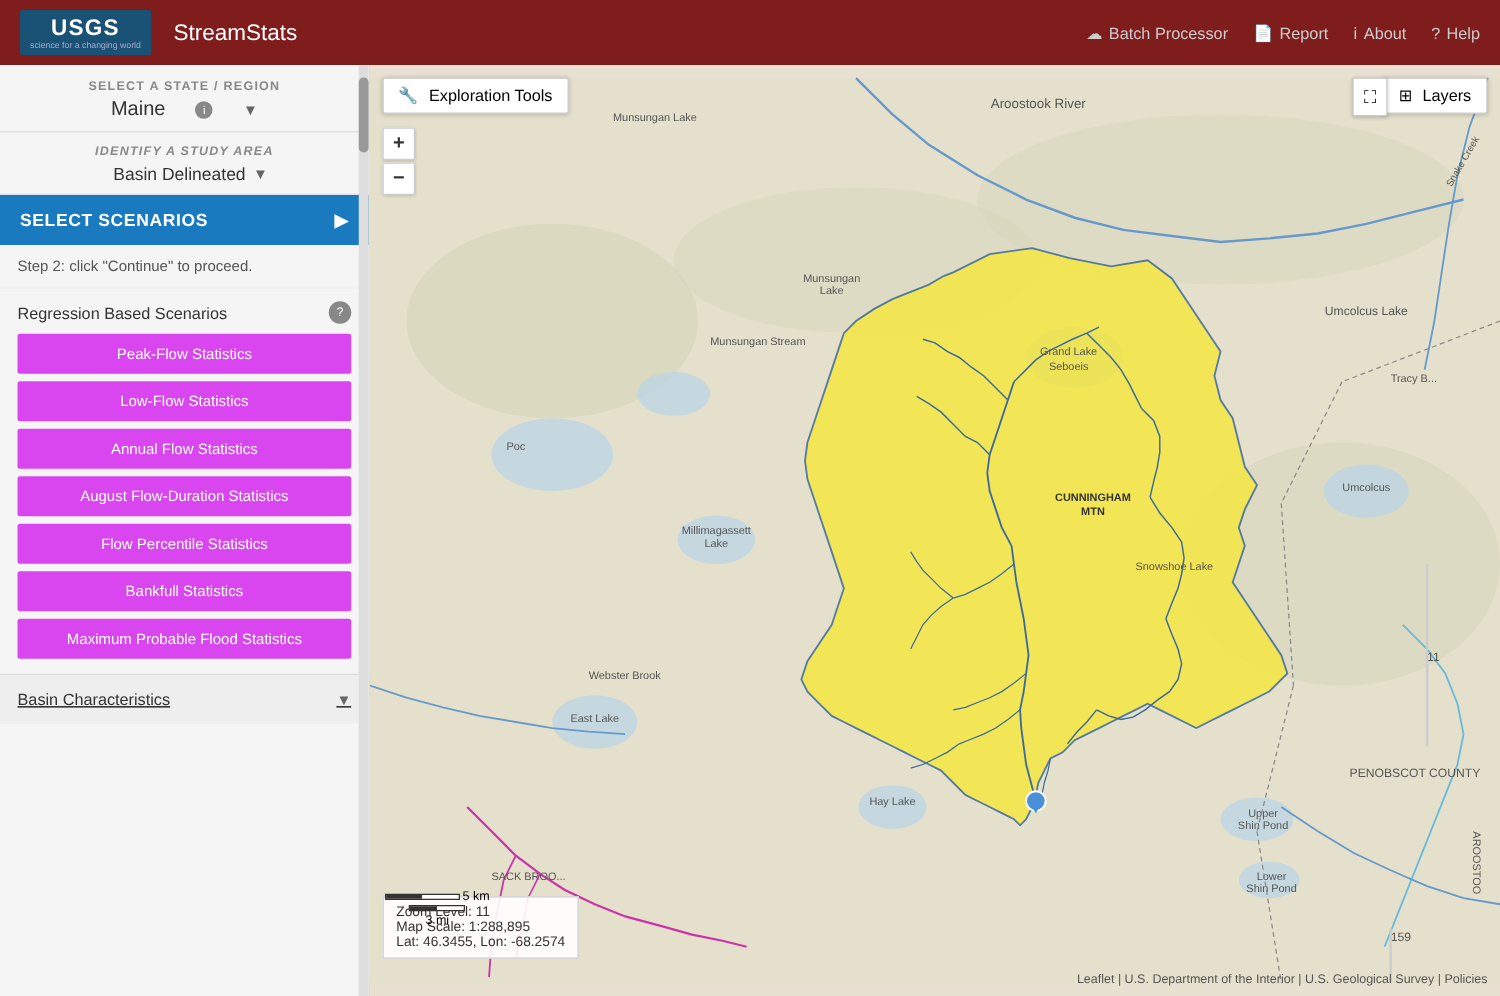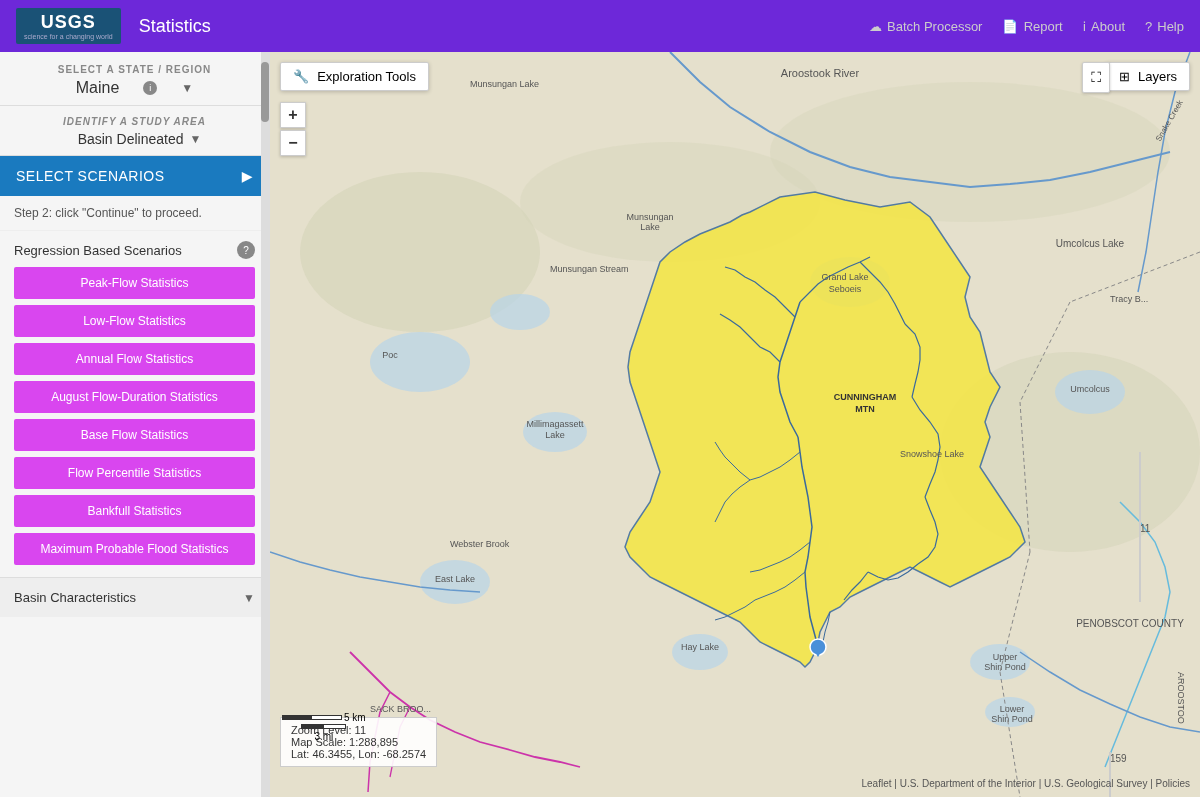--- a/index.html
+++ b/index.html
@@ -1,20 +1,20 @@
 <!DOCTYPE html>
 <html><head>
   <meta charset="utf-8">
   <style>
     * { box-sizing: border-box; margin: 0; padding: 0; }
     body { font-family: Arial, sans-serif; width: 1200px; height: 797px; overflow: hidden; display: flex; flex-direction: column; }
 
     
     #header {
-      background: #6d28d9;
+      background: #7f1d1d;
       color: white;
       height: 52px;
       display: flex;
       align-items: center;
       padding: 0 16px;
       flex-shrink: 0;
       z-index: 100;
     }
     #logo-area {
       display: flex;
@@ -62,21 +62,21 @@
 
     
     #main {
       display: flex;
       flex: 1;
       overflow: hidden;
     }
 
     
     #sidebar {
-      width: 270px;
+      width: 296px;
       background: #f5f5f5;
       border-right: 1px solid #ddd;
       flex-shrink: 0;
       display: flex;
       flex-direction: column;
       overflow-y: auto;
       position: relative;
     }
 
     #sidebar-scroll {
@@ -165,21 +165,21 @@
     
     #select-scenarios-btn {
       background: #1a7abf;
       color: white;
       padding: 12px 16px;
       display: flex;
       align-items: flex-end;
       justify-content: space-between;
       cursor: pointer;
       font-size: 14px;
-      font-weight: normal;
+      font-weight: bold;
       letter-spacing: 0.5px;
       flex-shrink: 0;
     }
 
     
     #step-instruction {
       padding: 10px 14px;
       font-size: 12px;
       color: #555;
       border-bottom: 1px solid #eee;
@@ -230,20 +230,21 @@
 
     
     #basin-characteristics-section {
       border-top: 1px solid #ddd;
       padding: 12px 14px;
       display: flex;
       align-items: center;
       justify-content: space-between;
       cursor: pointer;
       background: #eee;
+      text-decoration: underline;
     }
     #basin-char-label {
       font-size: 13px;
       color: #333;
     }
 
     
     #map-container {
       flex: 1;
       position: relative;
@@ -366,21 +367,21 @@
   </style>
 </head>
 <body>
 
 <div id="header">
   <div id="logo-area">
     <div id="logo-box">
       <span id="logo-usgs">USGS</span>
       <span id="logo-tagline">science for a changing world</span>
     </div>
-    <span id="app-title">Statistics</span>
+    <span id="app-title">StreamStats</span>
   </div>
   <nav id="header-nav">
     <span class="nav-item">☁ <span>Batch Processor</span></span>
     <span class="nav-item">📄 <span>Report</span></span>
     <span class="nav-item">ℹ <span>About</span></span>
     <span class="nav-item">? <span>Help</span></span>
   </nav>
 </div>
 
 <div id="main">
@@ -414,21 +415,20 @@
     <div id="regression-section">
       <div id="regression-header">
         <span id="regression-title">Regression Based Scenarios</span>
         <span class="help-icon">?</span>
       </div>
 
       <button class="stat-btn">Peak-Flow Statistics</button>
       <button class="stat-btn">Low-Flow Statistics</button>
       <button class="stat-btn">Annual Flow Statistics</button>
       <button class="stat-btn">August Flow-Duration Statistics</button>
-      <button class="stat-btn">Base Flow Statistics</button>
       <button class="stat-btn">Flow Percentile Statistics</button>
       <button class="stat-btn">Bankfull Statistics</button>
       <button class="stat-btn">Maximum Probable Flood Statistics</button>
     </div>
 
     <div id="basin-characteristics-section">
       <span id="basin-char-label">Basin Characteristics</span>
       <span class="dropdown-arrow">▼</span>
     </div>
 

